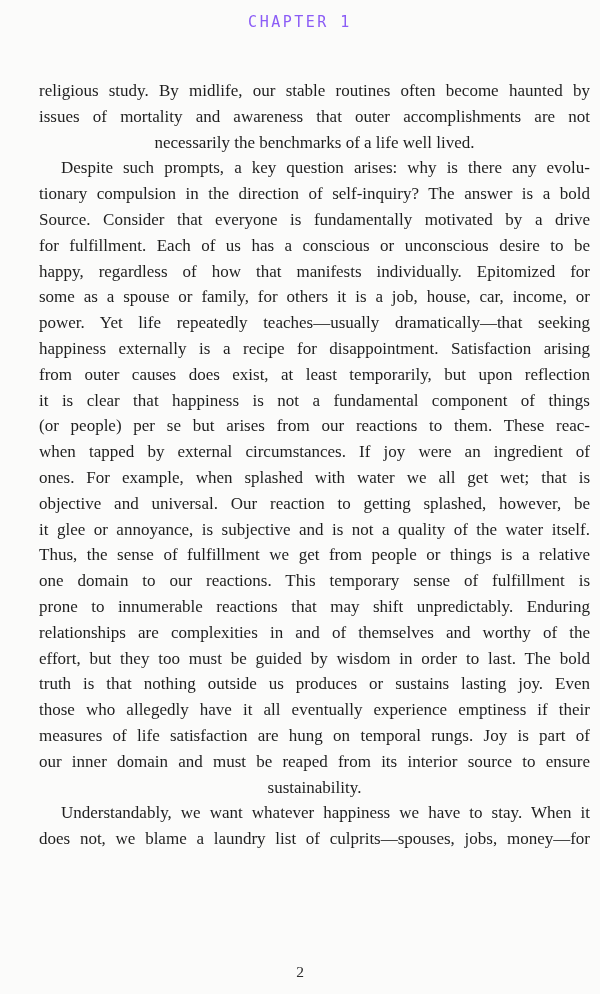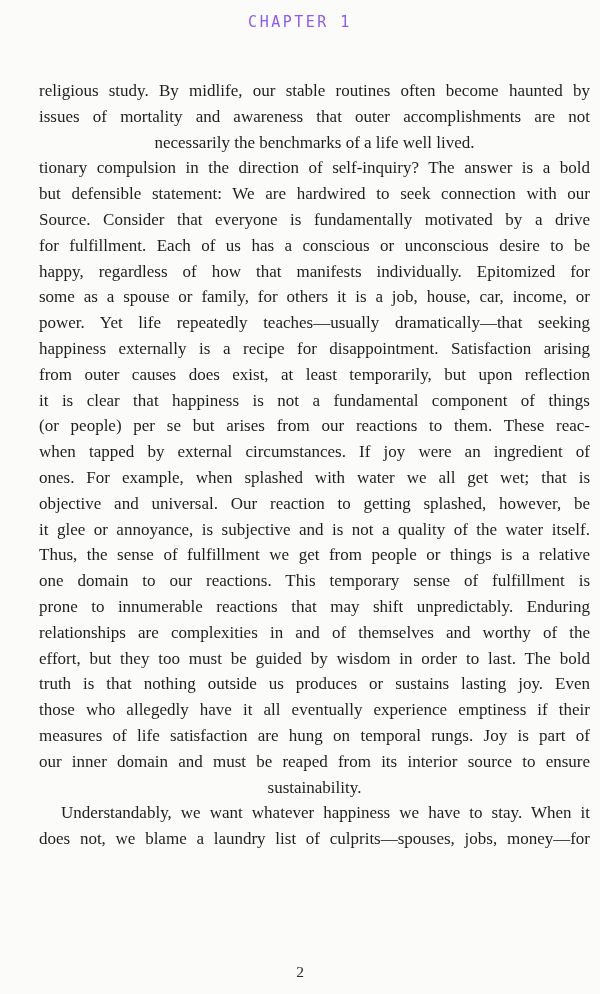--- a/index.html
+++ b/index.html
@@ -56,22 +56,22 @@
 <div class="page">
   <header class="chapter-header">CHAPTER 1</header>
 
   <main class="body-text">
       <div class="paragraph">
         <div class="line j">religious study. By midlife, our stable routines often become haunted by</div>
         <div class="line j">issues of mortality and awareness that outer accomplishments are not</div>
         <div class="line">necessarily the benchmarks of a life well lived.</div>
       </div>
       <div class="paragraph">
+        <div class="line j indent">Despite such prompts, a key question arises: why is there any evolu-</div>
         <div class="line j">tionary compulsion in the direction of self-inquiry? The answer is a bold</div>
-        <div class="line j">but defensible statement: We are hardwired to seek connection with our</div>
         <div class="line j">Source. Consider that everyone is fundamentally motivated by a drive</div>
         <div class="line j">for fulfillment. Each of us has a conscious or unconscious desire to be</div>
         <div class="line j">happy, regardless of how that manifests individually. Epitomized for</div>
         <div class="line j">some as a spouse or family, for others it is a job, house, car, income, or</div>
         <div class="line j">power. Yet life repeatedly teaches—usually dramatically—that seeking</div>
         <div class="line j">happiness externally is a recipe for disappointment. Satisfaction arising</div>
         <div class="line j">from outer causes does exist, at least temporarily, but upon reflection</div>
         <div class="line j">it is clear that happiness is not a fundamental component of things</div>
         <div class="line j">(or people) per se but arises from our reactions to them. These reac-</div>
         <div class="line j">when tapped by external circumstances. If joy were an ingredient of</div>

